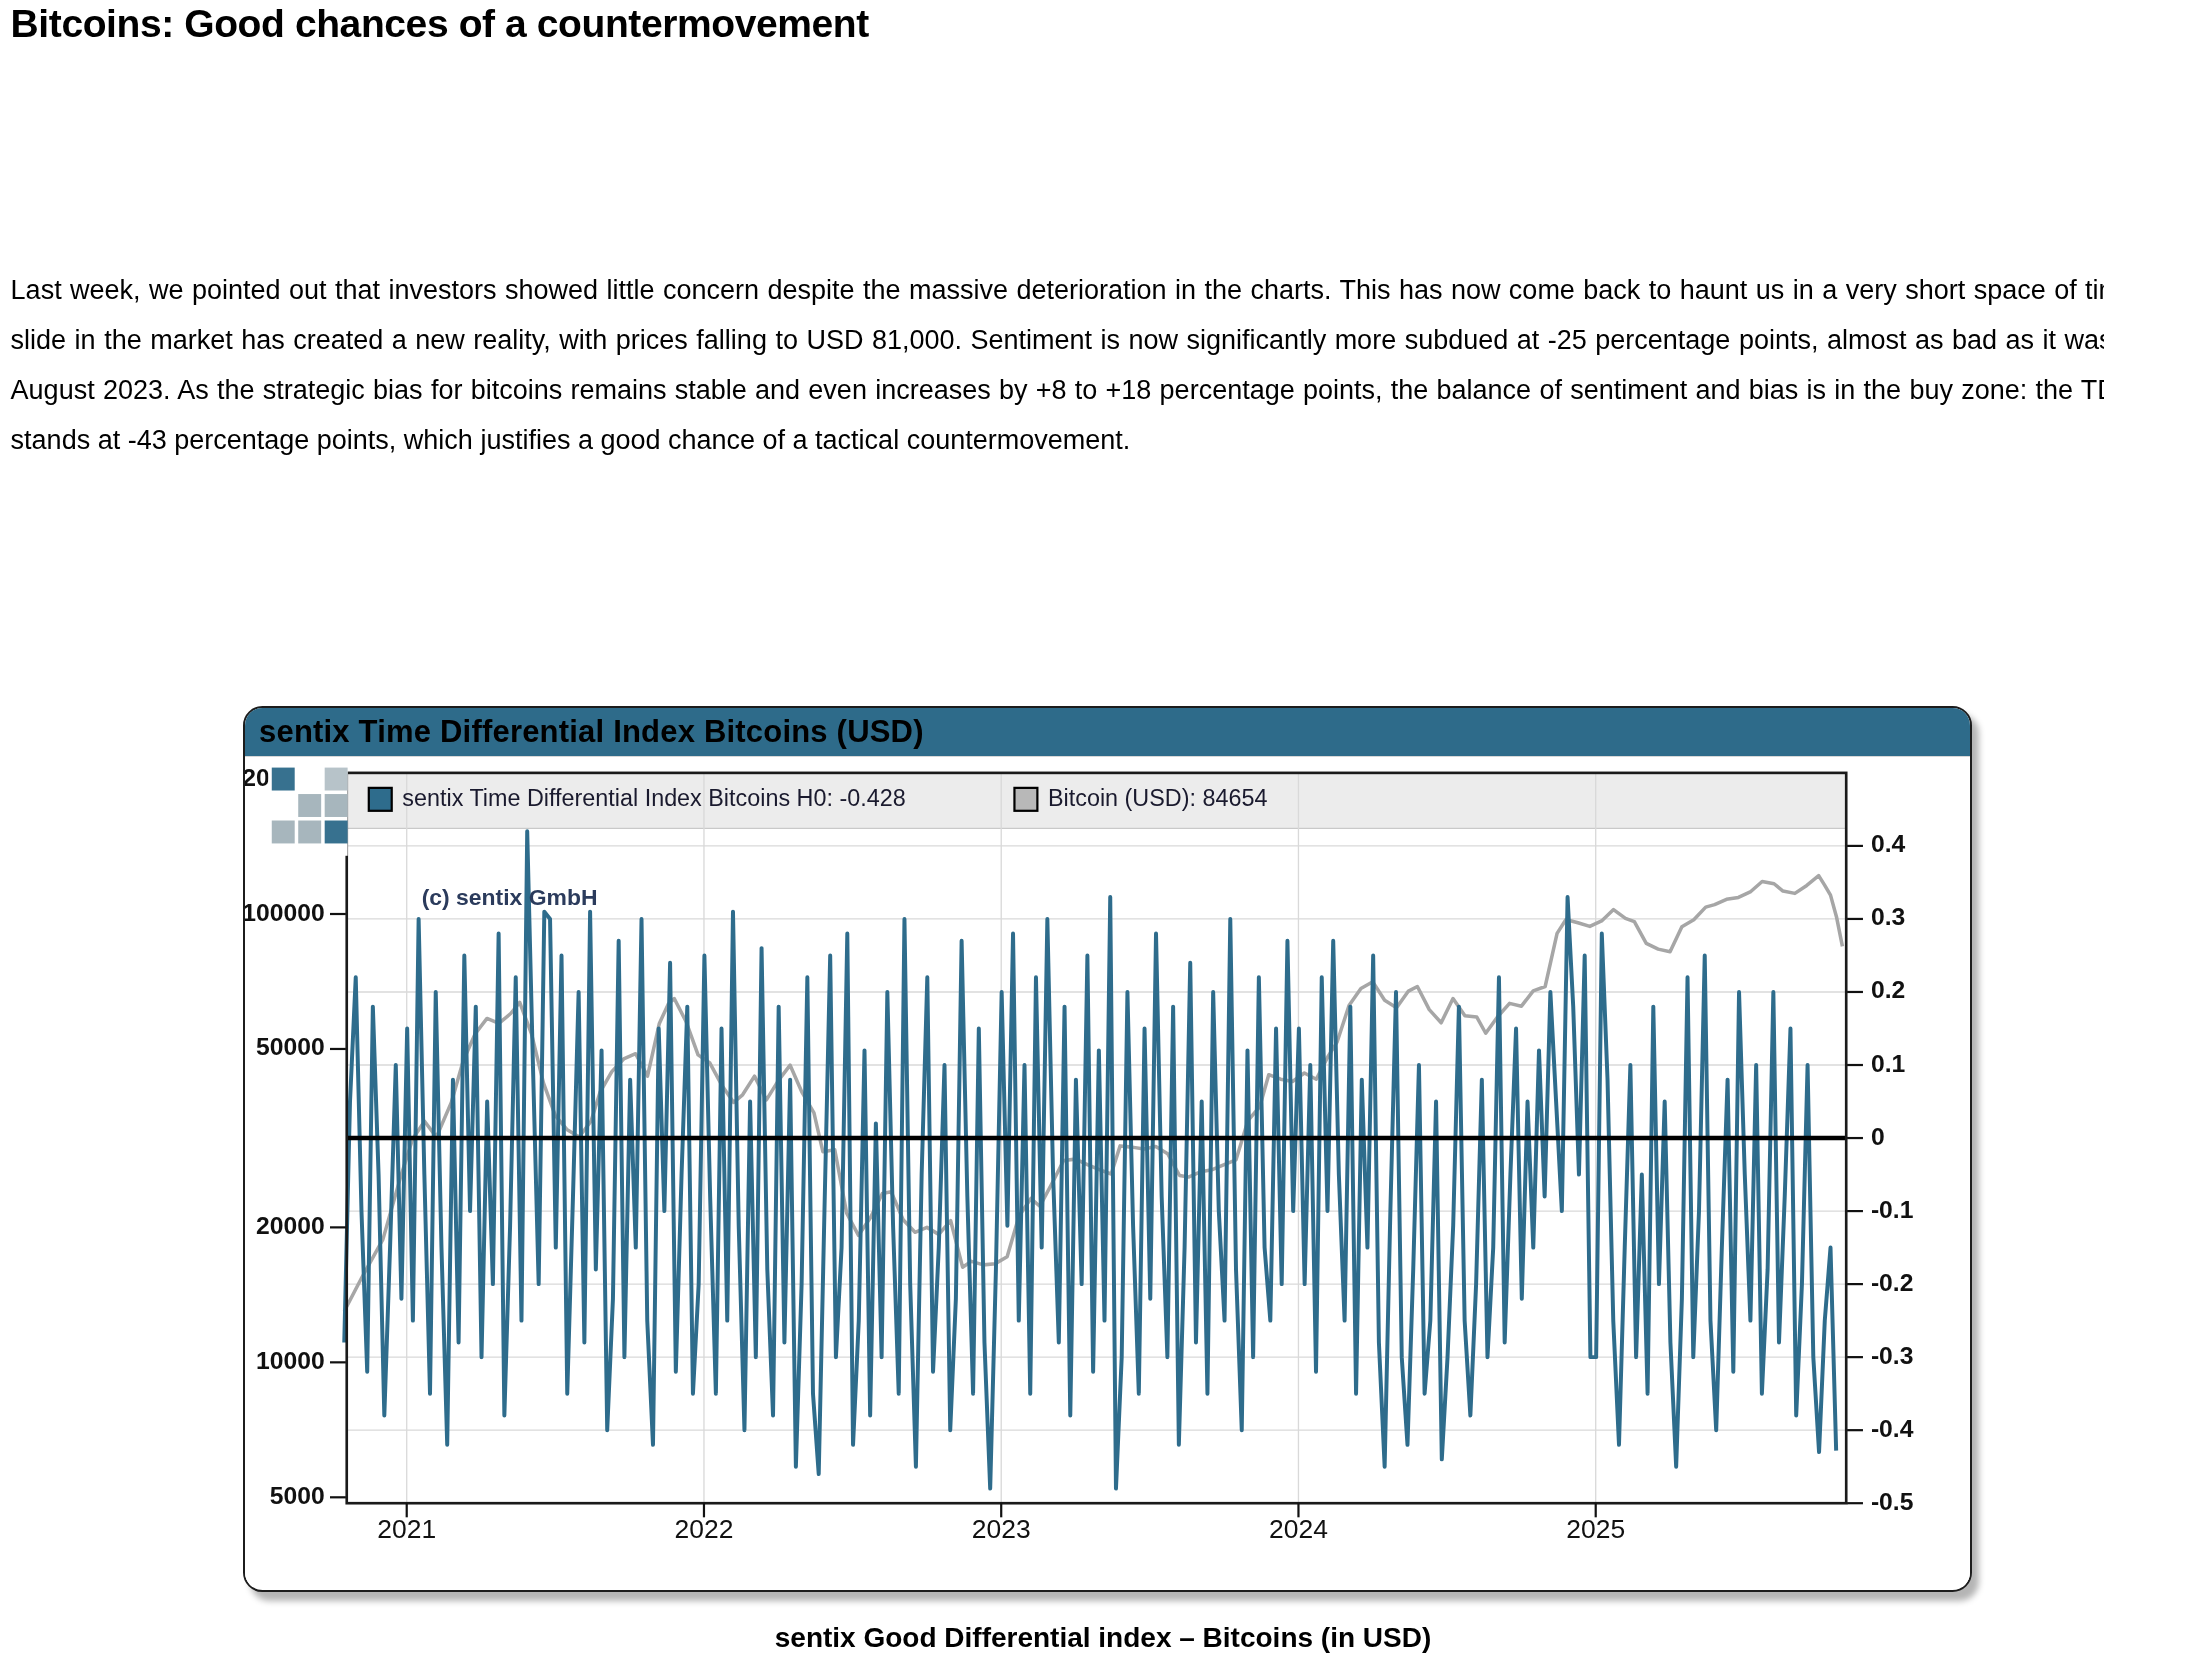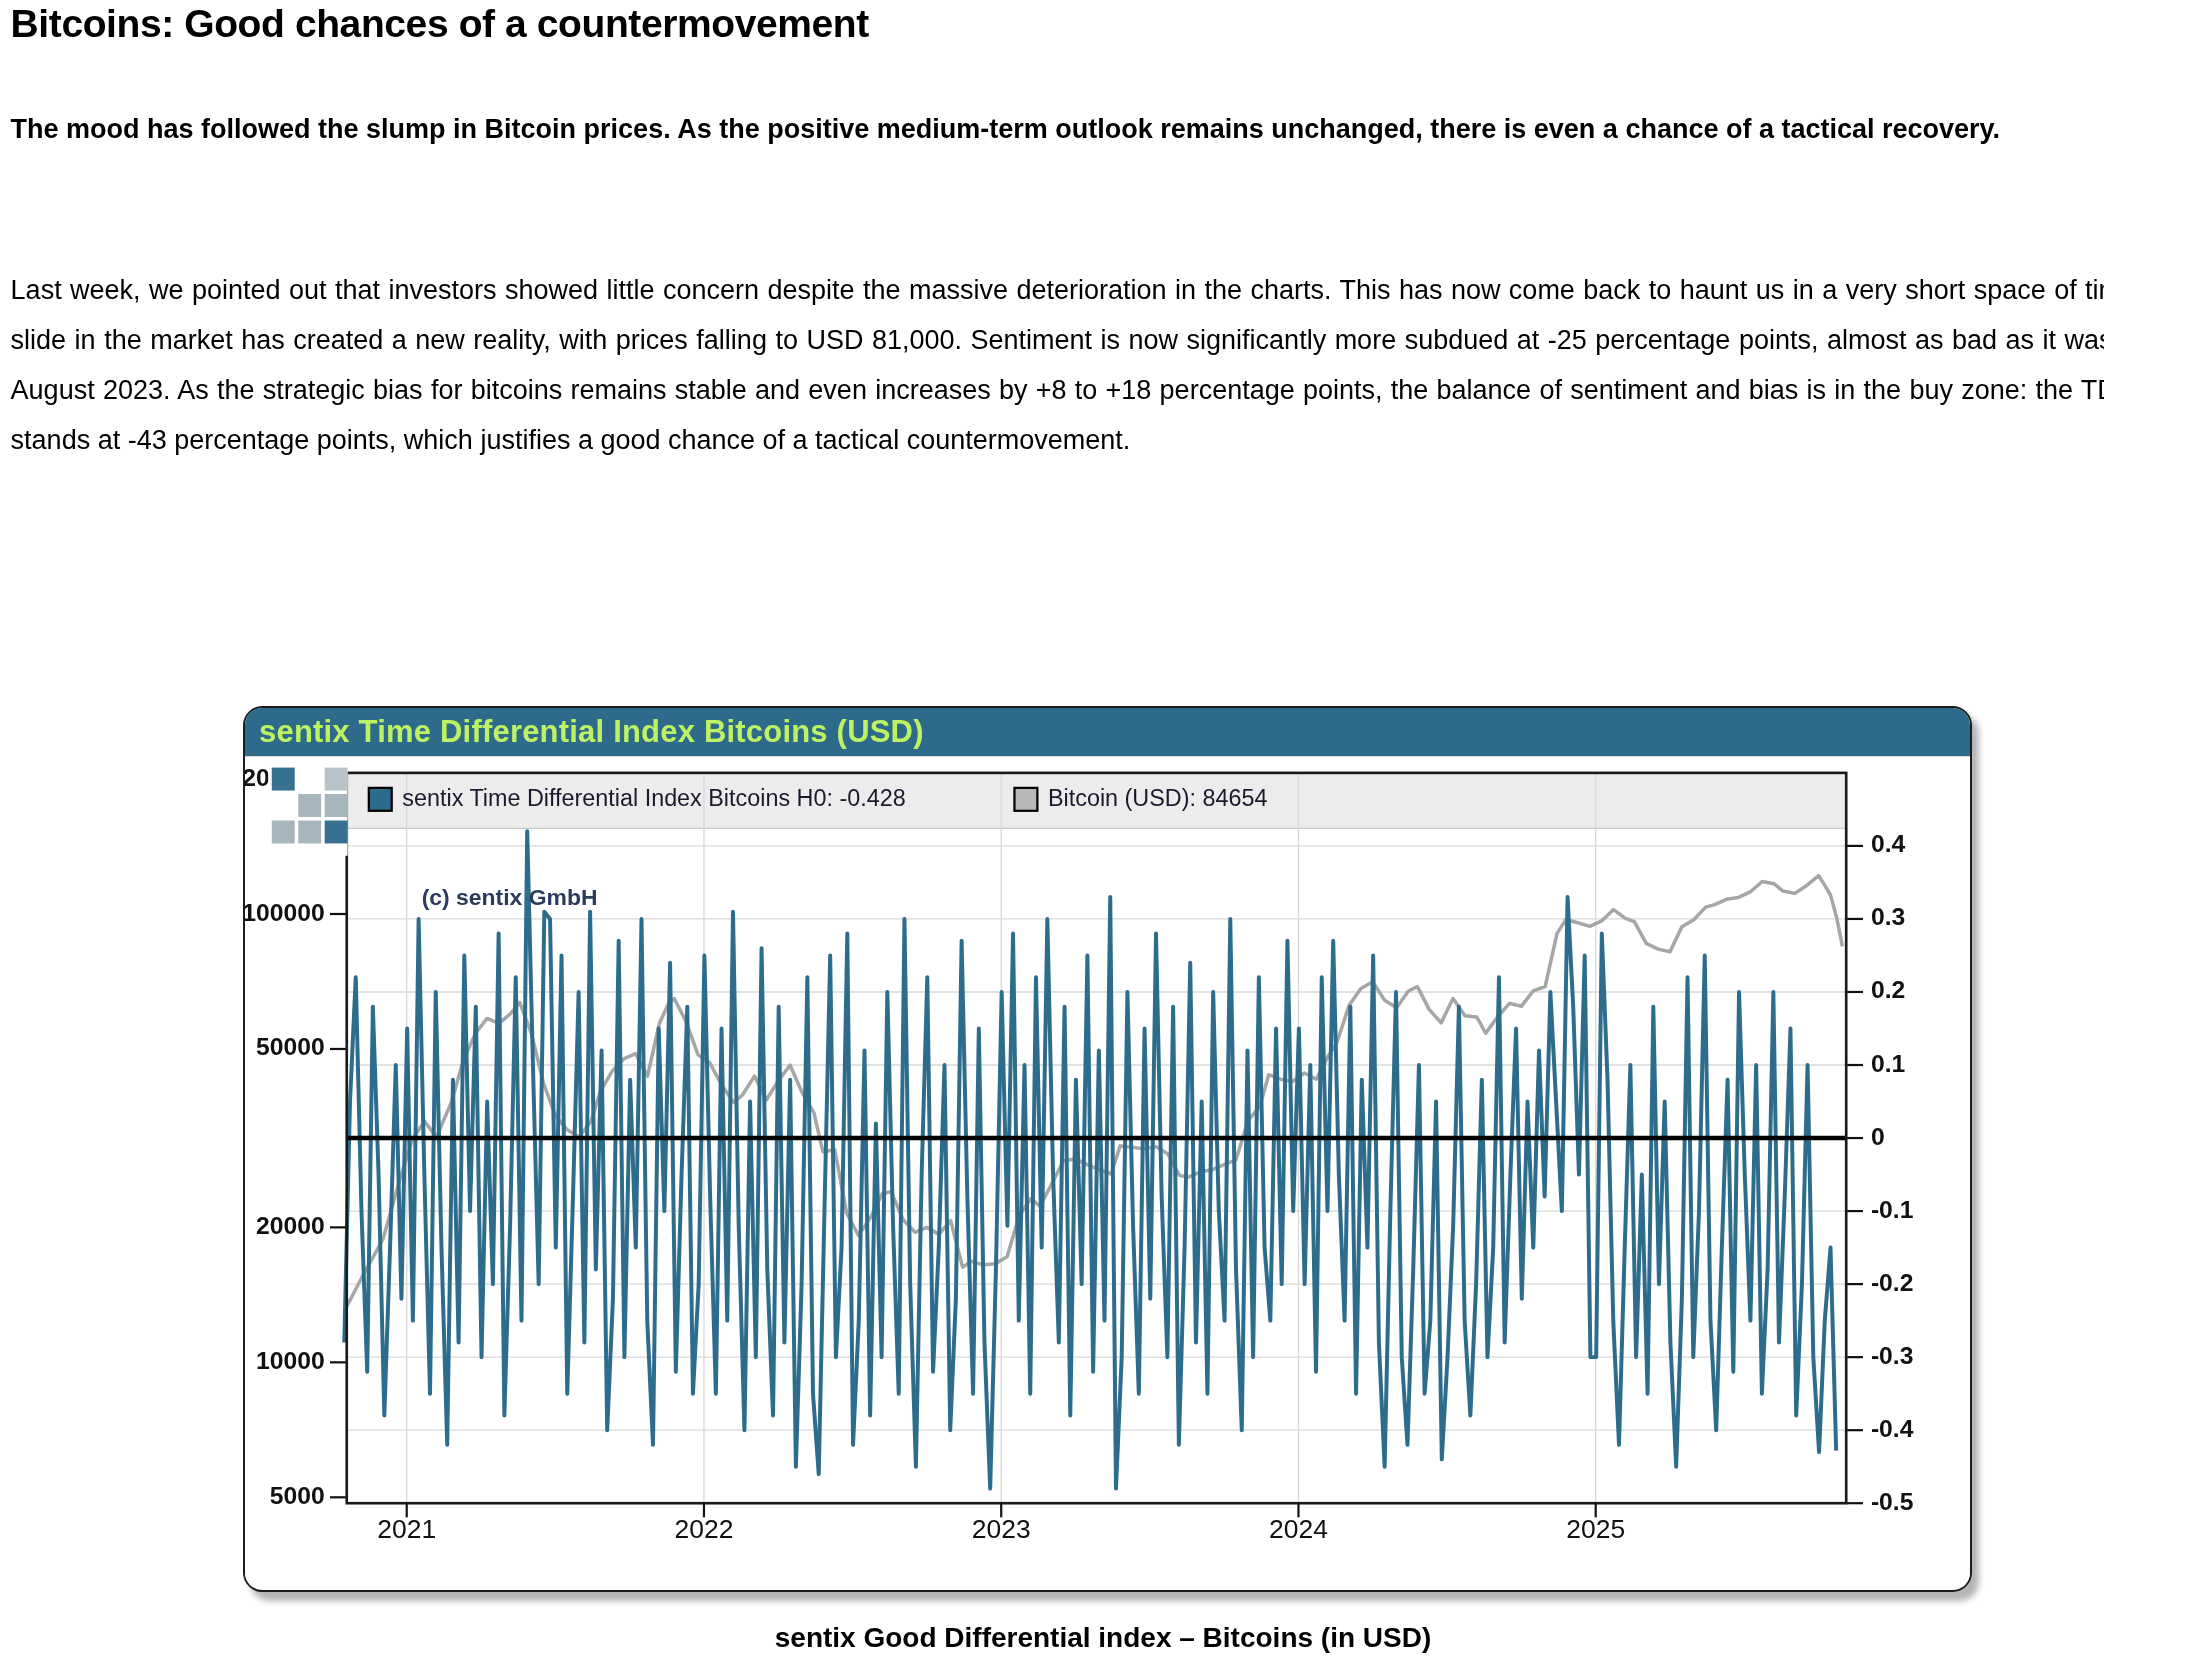--- a/index.html
+++ b/index.html
@@ -8,35 +8,34 @@
   .heading{position:absolute;left:10.6px;top:1.8px;width:2179px;
            font-size:39px;font-weight:bold;letter-spacing:-0.4px;}
   .lead{position:absolute;left:10.6px;top:104px;width:2179px;
         font-size:27px;font-weight:bold;line-height:50px;text-align:justify;}
   .body-par{position:absolute;left:10.6px;top:265px;width:2179px;
         font-size:27px;font-weight:normal;line-height:50px;text-align:justify;}
   .chart-card{position:absolute;left:243px;top:706px;width:1725px;height:882px;
         background:#fff;border:2.6px solid #1c1c1c;border-radius:19.4px;
         box-shadow:7px 8.8px 6.2px #b5b5b5;overflow:hidden;}
   .chart-header{height:48px;background:#2e6b8a;border-bottom:1.8px solid #d7d7d7;
-        color:#bef264;font-size:31px;font-weight:bold;line-height:48px;
+        color:#000000;font-size:31px;font-weight:bold;line-height:48px;
         padding-left:14px;letter-spacing:0.2px;}
   .chart-body{position:relative;width:1725px;height:830px;background:#fff;}
   .chart-body svg{display:block;}
   .caption{position:absolute;left:0;top:1622px;width:2206px;text-align:center;
         font-size:28px;font-weight:bold;}
 </style>
 </head>
 <body>
 
 <div class="page">
 
   <div class="heading">Bitcoins: Good chances of a countermovement</div>
 
-  <div class="lead">The mood has followed the slump in Bitcoin prices. As the positive medium-term outlook remains unchanged, there is even a chance of a tactical recovery.</div>
 
   <div class="body-par">Last week, we pointed out that investors showed little concern despite the massive deterioration in the charts. This has now come back to haunt us in a very short space of time: the slide in the market has created a new reality, with prices falling to USD 81,000. Sentiment is now significantly more subdued at -25 percentage points, almost as bad as it was on 25 August 2023. As the strategic bias for bitcoins remains stable and even increases by +8 to +18 percentage points, the balance of sentiment and bias is in the buy zone: the TD index stands at -43 percentage points, which justifies a good chance of a tactical countermovement.</div>
 
   <div class="chart-card">
     <div class="chart-header">sentix Time Differential Index Bitcoins (USD)</div>
     <div class="chart-body">
       <svg id="chart-svg" width="1725" height="830" viewBox="0 0 1955 941">
           <rect x="115" y="18" width="1700" height="828" fill="#ffffff"></rect>
           <rect x="116" y="19" width="1698" height="62" fill="#ececec"></rect>
           <line x1="115" y1="81" x2="1815" y2="81" stroke="#c9c9c9" stroke-width="1.5"></line>

